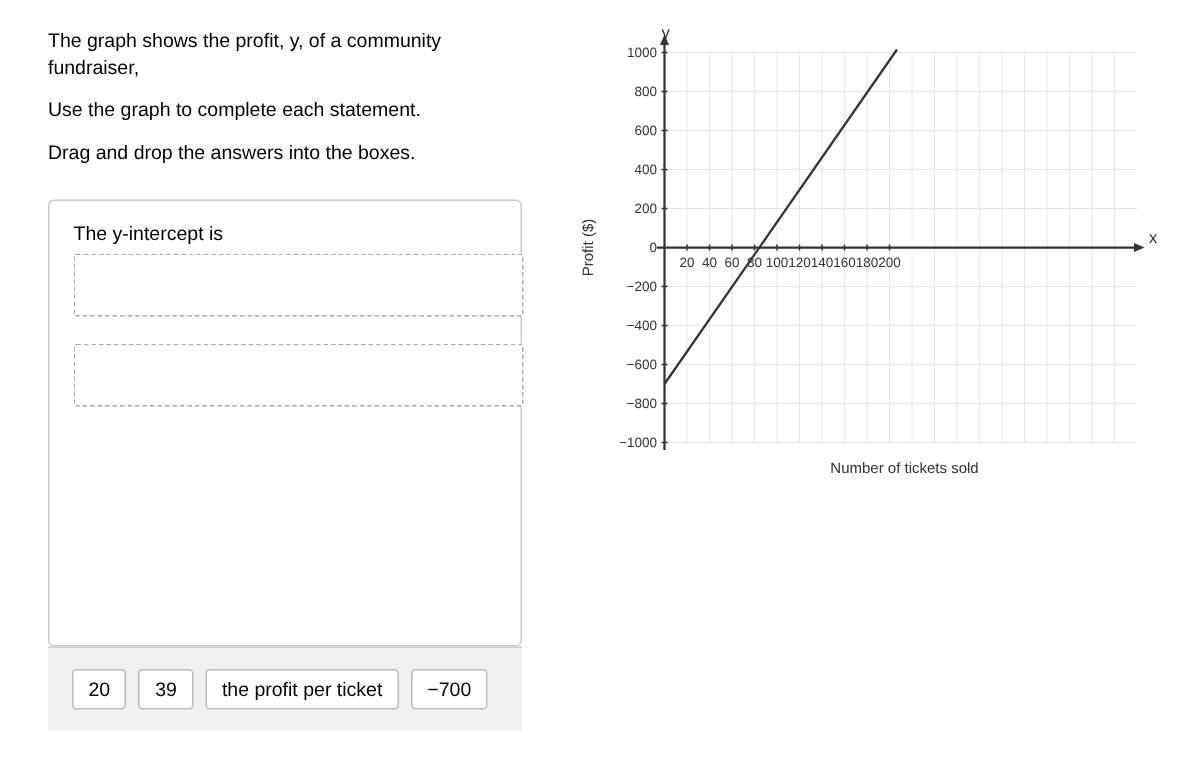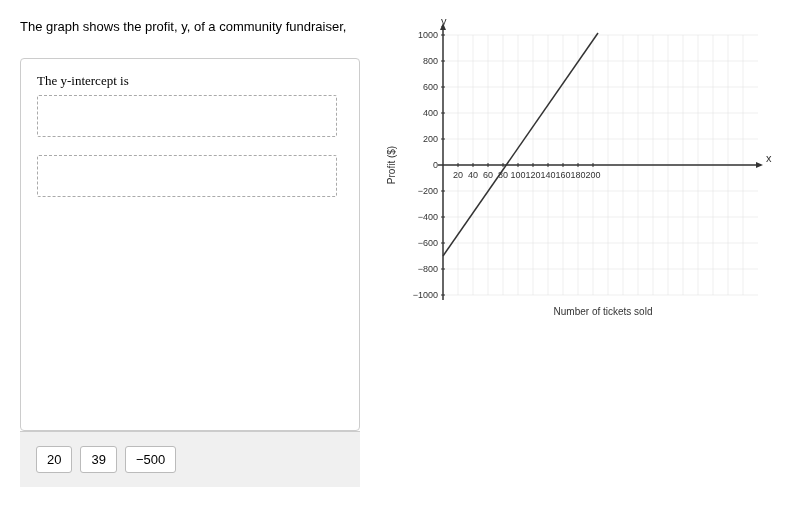--- a/index.html
+++ b/index.html
@@ -8,21 +8,21 @@
       font-size: 13px;
       background: #fff;
       width: 785px;
       height: 505px;
       overflow: hidden;
       display: flex;
     }
 
     .left-panel {
       width: 380px;
-      padding: 18px 20px;
+      padding: 18px 32px;
       display: flex;
       flex-direction: column;
     }
 
     .instructions p {
       margin-bottom: 10px;
       line-height: 1.4;
     }
 
     .statements-box {
@@ -34,21 +34,20 @@
       flex: 1;
     }
 
     .statement-group {
       margin-bottom: 18px;
     }
 
     .statement-label {
       font-size: 13px;
       margin-bottom: 6px;
-      font-family: Liberation Serif, serif;
     }
 
     .drop-box {
       border: 1.5px dashed #aaa;
       border-radius: 2px;
       width: 300px;
       height: 42px;
       background: #fff;
     }
 
@@ -93,37 +92,40 @@
     }
   </style>
 </head>
 <body>
 
 <div class="left-panel">
   <div class="instructions">
     <p>
       <span>The graph shows the profit, y, of a community fundraiser,</span><br>
     </p>
+    <p>Use the graph to complete each statement.</p>
+    <p>Drag and drop the answers into the boxes.</p>
   </div>
 
   <div class="statements-box">
     <div class="statement-group">
       <div class="statement-label">The y-intercept is</div>
       <div class="drop-box"></div>
     </div>
 
     <div class="statement-group">
       <div class="drop-box"></div>
     </div>
   </div>
 
   <div class="drag-tokens-area">
     <div class="token">20</div>
     <div class="token">39</div>
-    <div class="token">−500</div>
+    <div class="token">the profit per ticket</div>
+    <div class="token">−700</div>
   </div>
 </div>
 
 <div class="right-panel">
   <div class="chart-container">
     <svg class="chart" viewBox="0 0 390 310">
 
       <line x1="75" y1="20" x2="75" y2="280" stroke="#ddd" stroke-width="0.5"></line>
       <line x1="90" y1="20" x2="90" y2="280" stroke="#ddd" stroke-width="0.5"></line>
       <line x1="105" y1="20" x2="105" y2="280" stroke="#ddd" stroke-width="0.5"></line>

